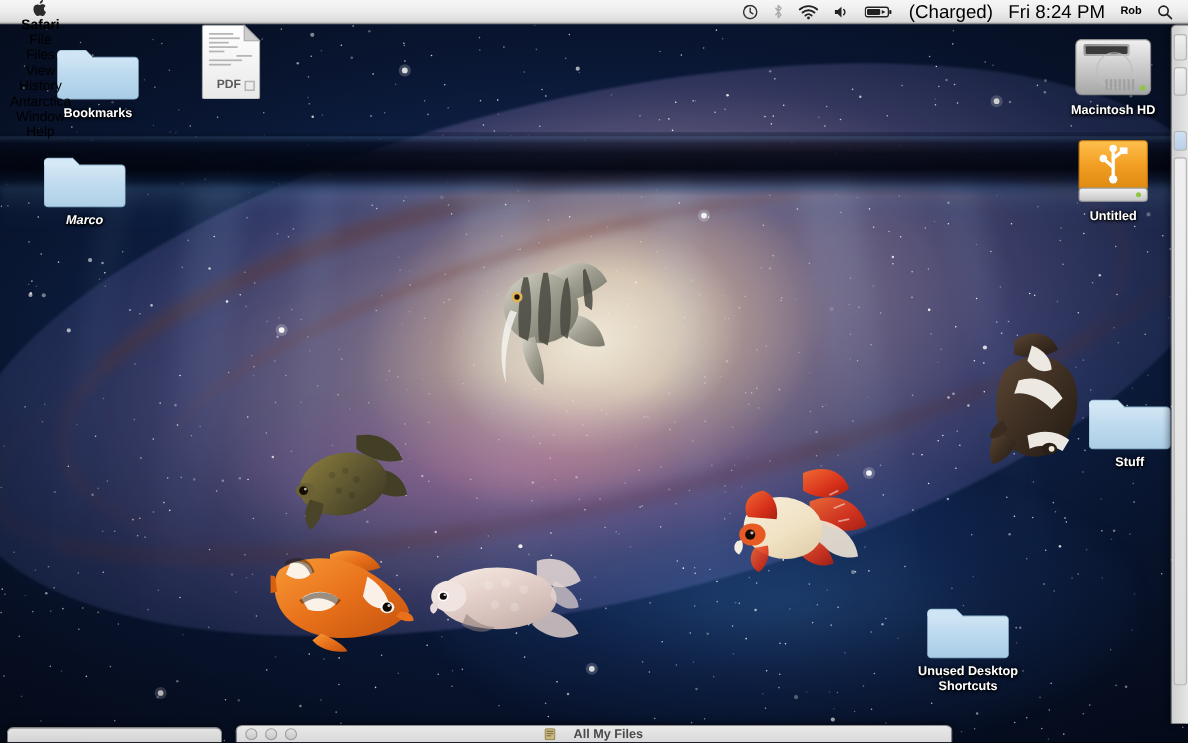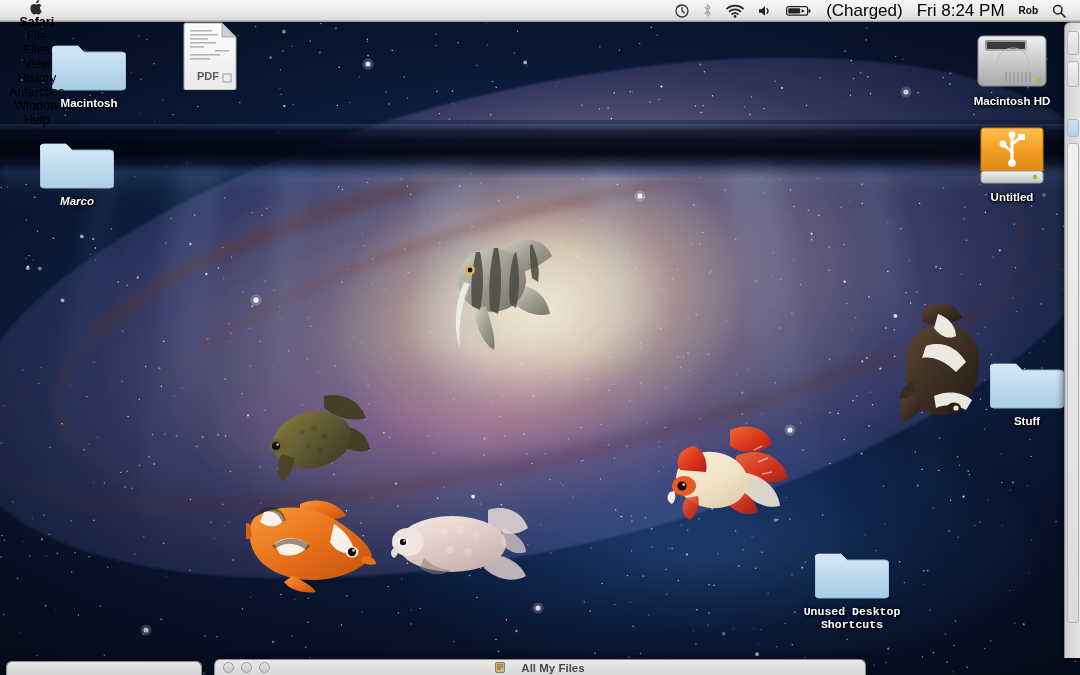--- a/index.html
+++ b/index.html
@@ -1268,21 +1268,21 @@
             <linearGradient id="fo1" x1="0" y1="0" x2="0" y2="1">
           <stop offset="0" stop-color="#d7eaf7"></stop>
               <stop offset=".5" stop-color="#bcd9ee"></stop>
               <stop offset="1" stop-color="#a9cde6"></stop>
         </linearGradient>
           </defs>
         <path d="M4 10 h22 l6 6 h38 a4 4 0 0 1 4 4 v30 a4 4 0 0 1 -4 4 H4 a4 4 0 0 1 -4 -4 V14 a4 4 0 0 1 4 -4 z" fill="url(#fo1)" stroke="#8db4ce" stroke-width="1"></path>
         <path d="M4 10 h22 l6 6 H0 V14 a4 4 0 0 1 4 -4 z" fill="#cfe5f5"></path>
       </svg>
     </div>
-    <div class="lbl">Macintosh</div>
+    <div class="lbl">Bookmarks</div>
   </div>
 
   <div class="dicon" style="left:148px; top:26px; width:124px;">
     <div class="glyph">
       <svg width="54" height="68" viewBox="0 0 54 68">
         <defs>
             <linearGradient id="pg1" x1="0" y1="0" x2="0" y2="1">
           <stop offset="0" stop-color="#ffffff"></stop>
               <stop offset="1" stop-color="#e9e9e9"></stop>
         </linearGradient>
@@ -1396,21 +1396,21 @@
               <stop offset="1" stop-color="#abcee6"></stop>
         </linearGradient>
           </defs>
         <path d="M4 10 h22 l6 6 h38 a4 4 0 0 1 4 4 v30 a4 4 0 0 1 -4 4 H4 a4 4 0 0 1 -4 -4 V14 a4 4 0 0 1 4 -4 z" fill="url(#fo3)" stroke="#8db4ce" stroke-width="1"></path>
         <path d="M4 10 h22 l6 6 H0 V14 a4 4 0 0 1 4 -4 z" fill="#d2e7f6"></path>
       </svg>
     </div>
     <div class="lbl">Stuff</div>
   </div>
 
-  <div class="dicon" style="left:796px; top:538px; width:112px;font-family:Liberation Mono, monospace;">
+  <div class="dicon" style="left:824px; top:538px; width:112px;">
     <div class="glyph">
       <svg width="74" height="58" viewBox="0 0 74 58">
         <defs>
             <linearGradient id="fo4" x1="0" y1="0" x2="0" y2="1">
           <stop offset="0" stop-color="#d7eaf7"></stop>
               <stop offset=".5" stop-color="#bcd9ee"></stop>
               <stop offset="1" stop-color="#a9cde6"></stop>
         </linearGradient>
           </defs>
         <path d="M4 10 h22 l6 6 h38 a4 4 0 0 1 4 4 v30 a4 4 0 0 1 -4 4 H4 a4 4 0 0 1 -4 -4 V14 a4 4 0 0 1 4 -4 z" fill="url(#fo4)" stroke="#8db4ce" stroke-width="1"></path>

